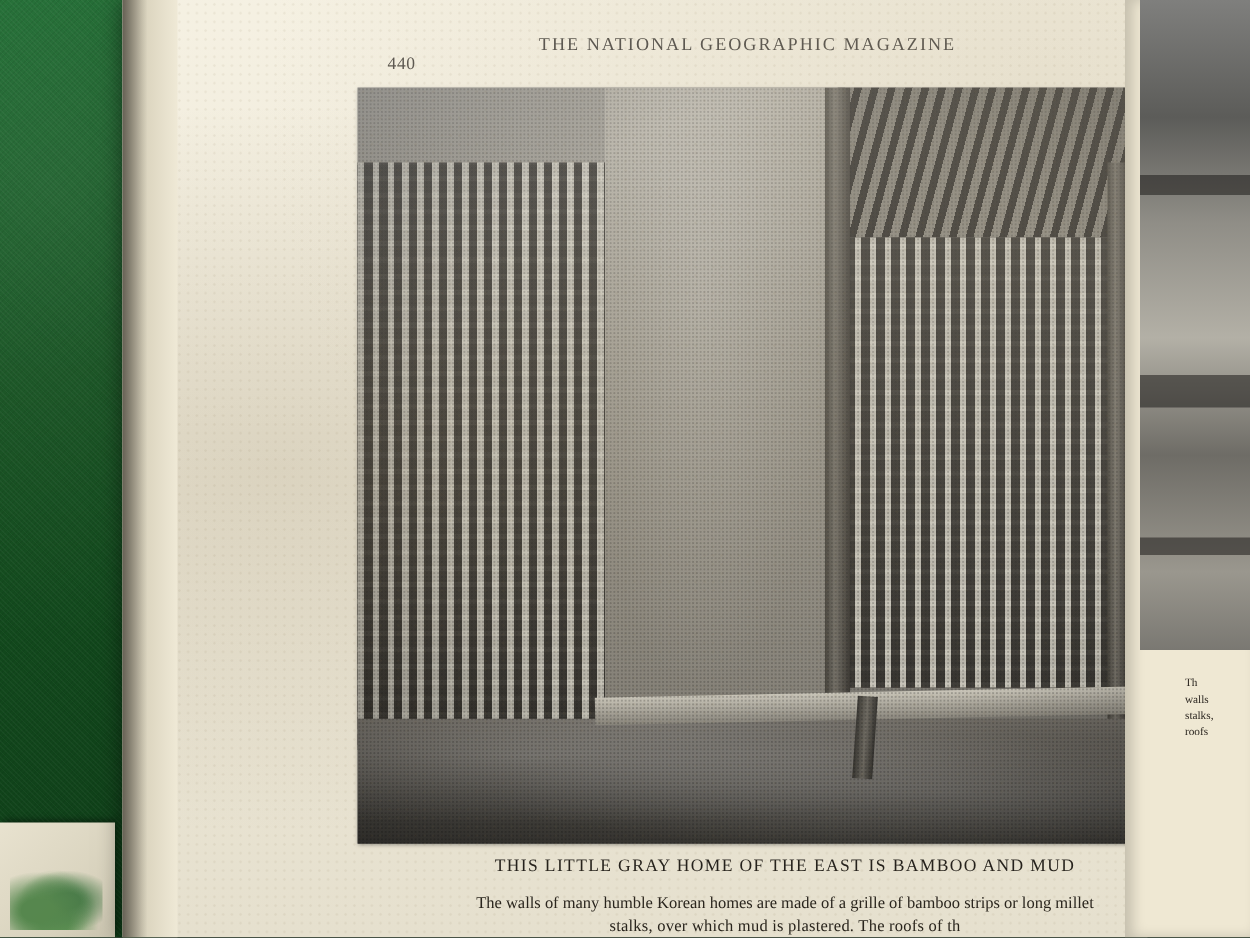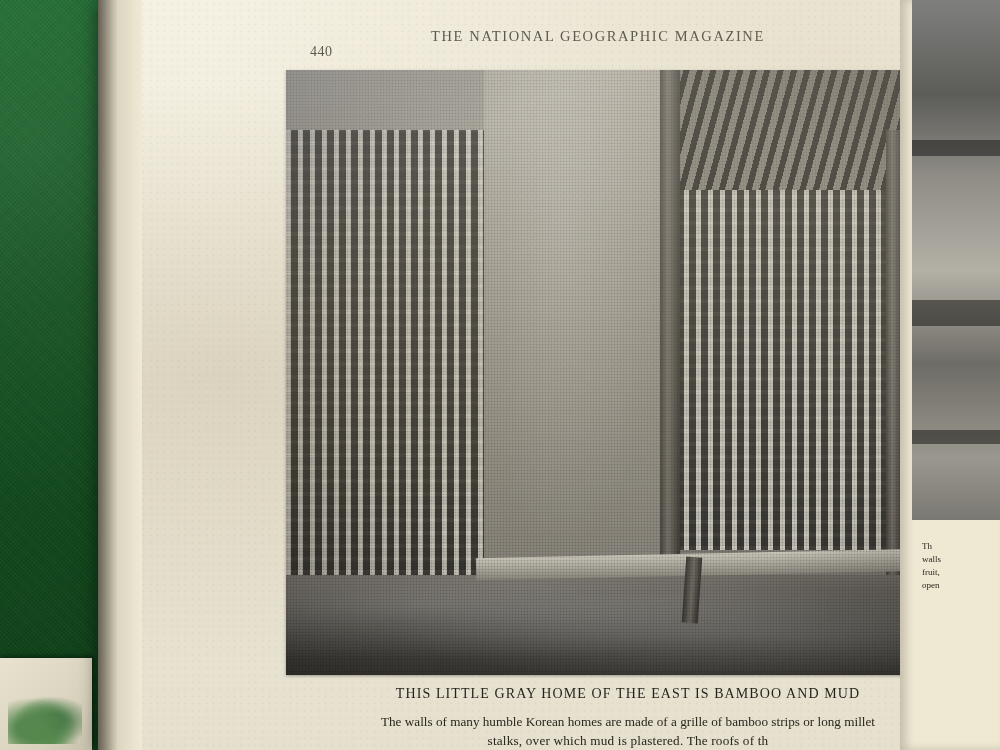--- a/index.html
+++ b/index.html
@@ -94,21 +94,21 @@
     width: 88px; height: 520px;
     background:
       linear-gradient(180deg, #7f7f7d 0%, #5c5c59 18%, #8f8d86 34%, #b3b0a6 52%, #6e6c66 70%, #9a978e 88%, #7a7872 100%);
   }
   .right-photo .rp-band {
     position: absolute;
     background: rgba(30,28,26,0.55);
   }
   .right-caption {
     position: absolute;
-    left: 922px;
+    left: 948px;
     top: 540px;
     width: 42px;
     font-size: 9px;
     line-height: 13px;
     color: #2b2620;
     font-family: "Liberation Serif", serif;
   }
 
   
   .running-head {
@@ -346,17 +346,17 @@
 
   <div class="right-page"></div>
   <div class="right-photo">
     <div class="rp-band" style="left:0;top:140px;width:88px;height:16px;"></div>
     <div class="rp-band" style="left:0;top:300px;width:88px;height:26px;"></div>
     <div class="rp-band" style="left:0;top:430px;width:88px;height:14px;"></div>
   </div>
   <div class="right-caption">
     <div>Th</div>
     <div>walls</div>
-    <div>fruit,</div>
-    <div>open</div>
+    <div>stalks,</div>
+    <div>roofs</div>
   </div>
 
 </div>
 
 </body></html>

